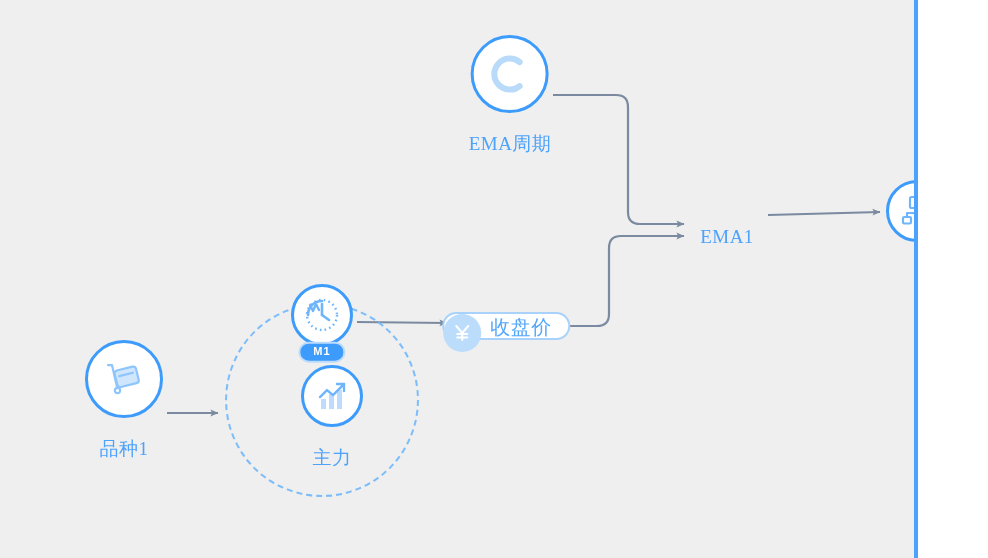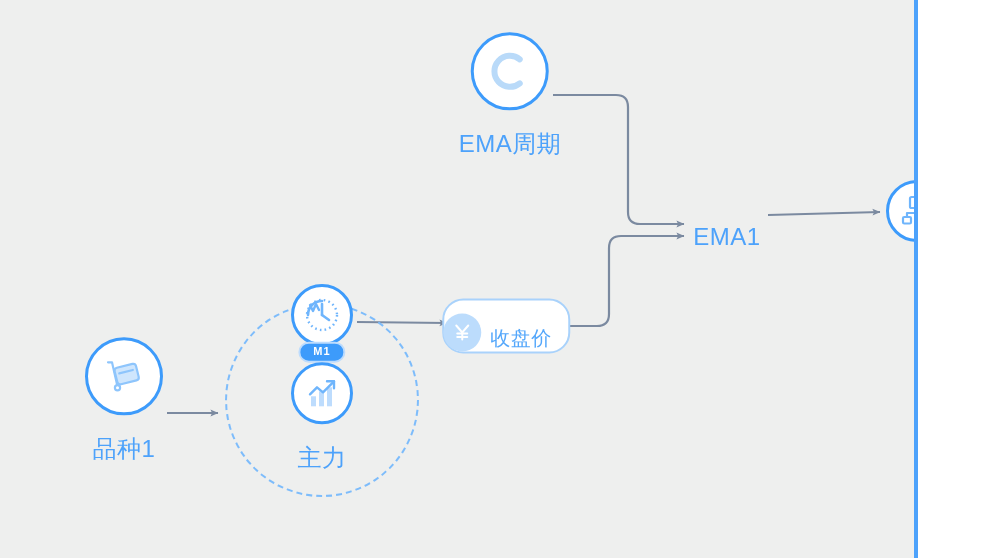--- a/index.html
+++ b/index.html
@@ -53,25 +53,26 @@
     display: flex;
     align-items: center;
     justify-content: center;
     position: relative;
   }
   .c-big { width: 78px; height: 78px; }
   .c-mid { width: 74px; height: 74px; }
   .c-sm  { width: 62px; height: 62px; }
   .node-label {
     margin-top: 21px;
-    font-size: 24px;
+    font-size: 19px;
     color: #4da2fb;
     letter-spacing: 0.5px;
     white-space: nowrap;
     line-height: 1.1;
+    font-family: Liberation Serif, serif;
   }
   .node-text {
     font-size: 22px;
     color: #3d9bfb;
     letter-spacing: 0.5px;
   }
   
   .group-ring {
     position: absolute;
     transform: translate(-50%, -50%);
@@ -92,25 +93,25 @@
     letter-spacing: 1px;
     padding: 1px 13px 2px 13px;
     line-height: 1.25;
     box-sizing: border-box;
   }
   
   .pill {
     position: absolute;
     transform: translate(-50%, -50%);
     display: flex;
-    align-items: flex-end;
+    align-items: flex-start;
     background: #ffffff;
     border: 2px solid #a9d2fb;
     border-radius: 21px;
-    height: 55px;
+    height: 28px;
     padding-right: 16px;
     box-sizing: border-box;
   }
   .pill-icon {
     width: 38px;
     height: 38px;
     margin-left: -1px;
     border-radius: 50%;
     background: #bcdcfc;
     display: flex;
@@ -200,21 +201,21 @@
           <circle cx="20" cy="20" r="15" fill="none" stroke="#6fb5fc" stroke-width="2.4" stroke-dasharray="1.6 3.2"></circle>
           <path d="M20,20 L20,9" stroke="#6fb5fc" stroke-width="2.6" stroke-linecap="round" fill="none"></path>
           <path d="M20,20 L27,25" stroke="#6fb5fc" stroke-width="2.6" stroke-linecap="round" fill="none"></path>
           <path d="M6,20 C6,12 12,6 20,6" stroke="#6fb5fc" stroke-width="2.6" stroke-linecap="round" fill="none"></path>
           <path d="M8,10 L11,16 L14,9 L17,15" stroke="#6fb5fc" stroke-width="2.4" stroke-linecap="round" stroke-linejoin="round" fill="none"></path>
         </svg>
       </div>
     </div>
     <div class="badge" style="left:322px; top:352px;">M1</div>
 
-    <div class="node" style="left:322px; top:417px;">
+    <div class="node" style="left:332px; top:417px;">
       <div class="circle c-sm">
         <svg width="38" height="38" viewBox="0 0 38 38">
           <rect x="8" y="22" width="5" height="10" fill="#bddcfd"></rect>
           <rect x="16" y="17" width="5" height="15" fill="#bddcfd"></rect>
           <rect x="24" y="13" width="5" height="19" fill="#bddcfd"></rect>
           <path d="M7,20 L14,13 L20,18 L31,7" fill="none" stroke="#6fb5fc" stroke-width="2.4" stroke-linecap="round" stroke-linejoin="round"></path>
           <path d="M24,7 L31,7 L31,14" fill="none" stroke="#6fb5fc" stroke-width="2.4" stroke-linecap="round" stroke-linejoin="round"></path>
         </svg>
       </div>
       <div class="node-label">主力</div>

